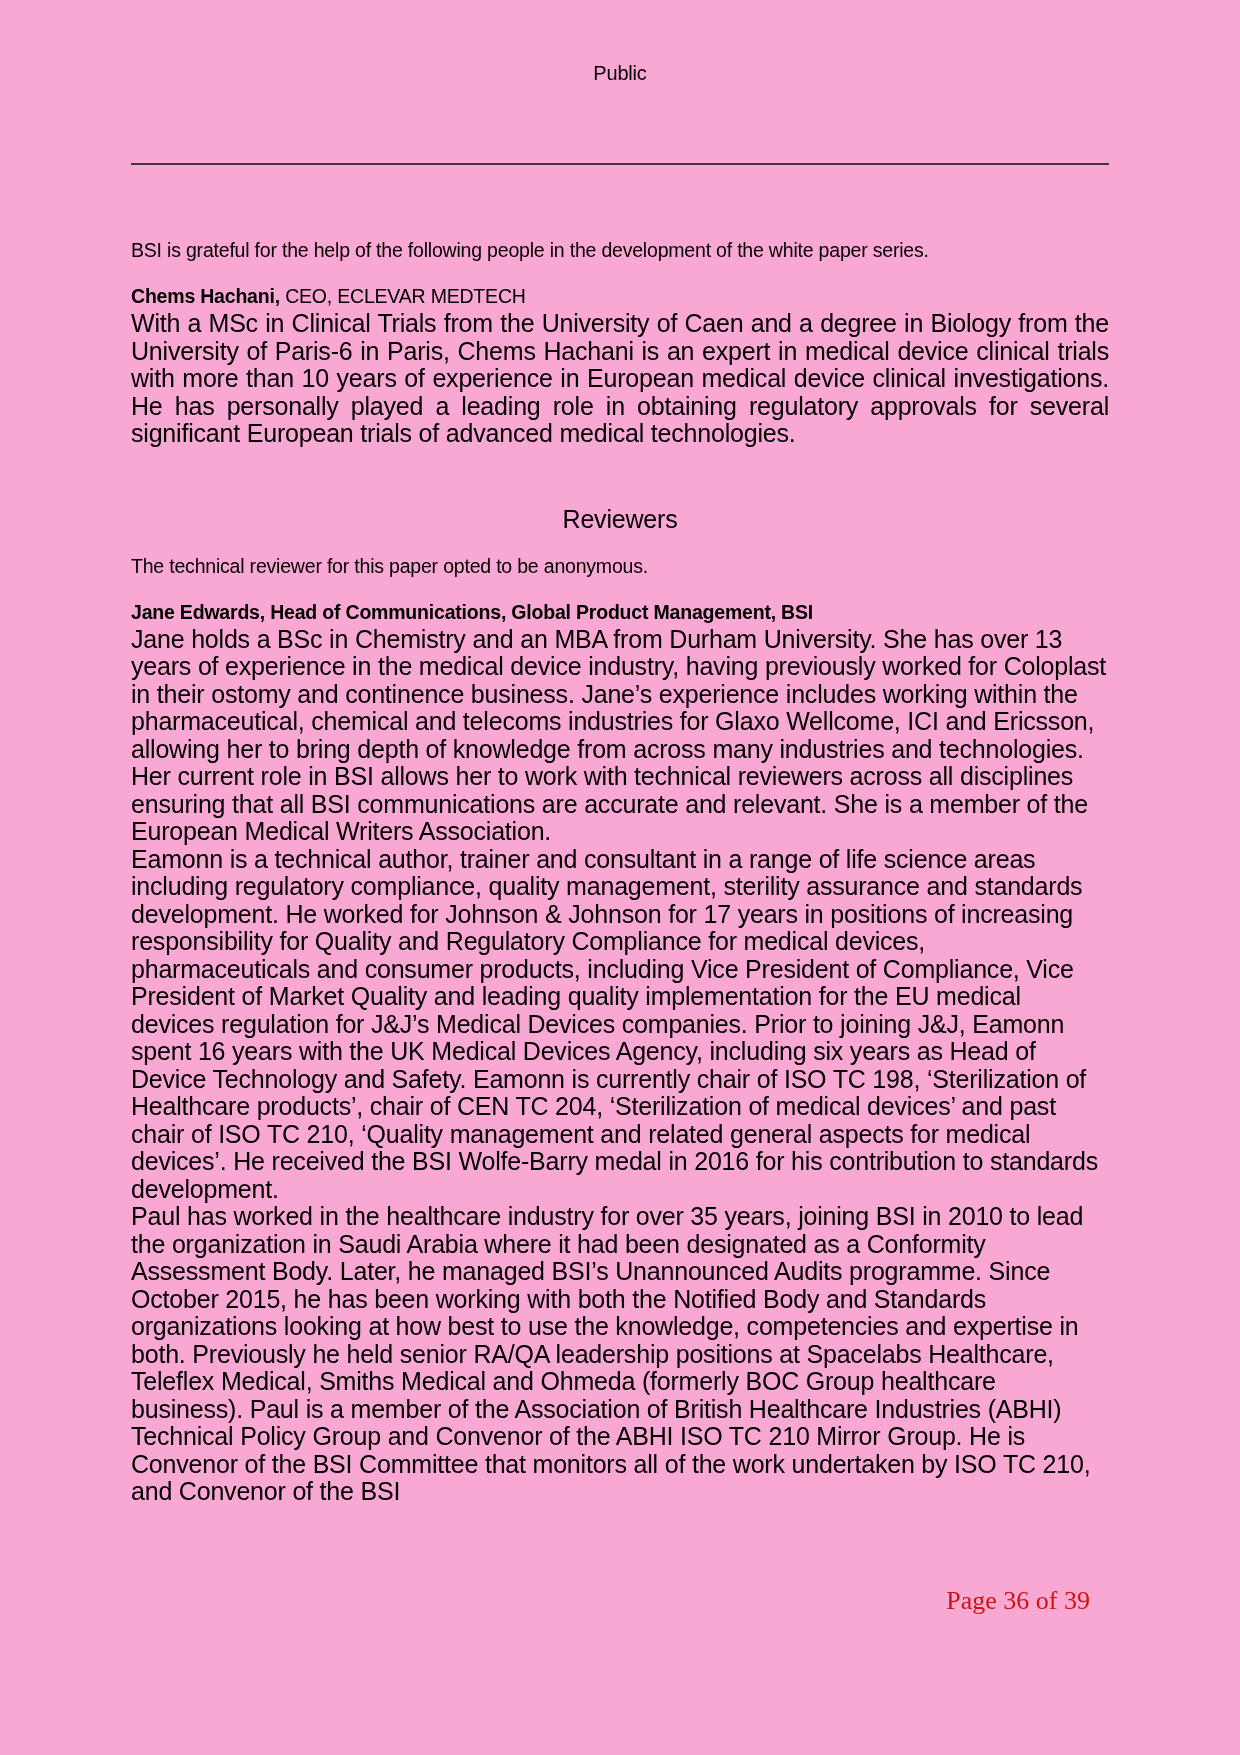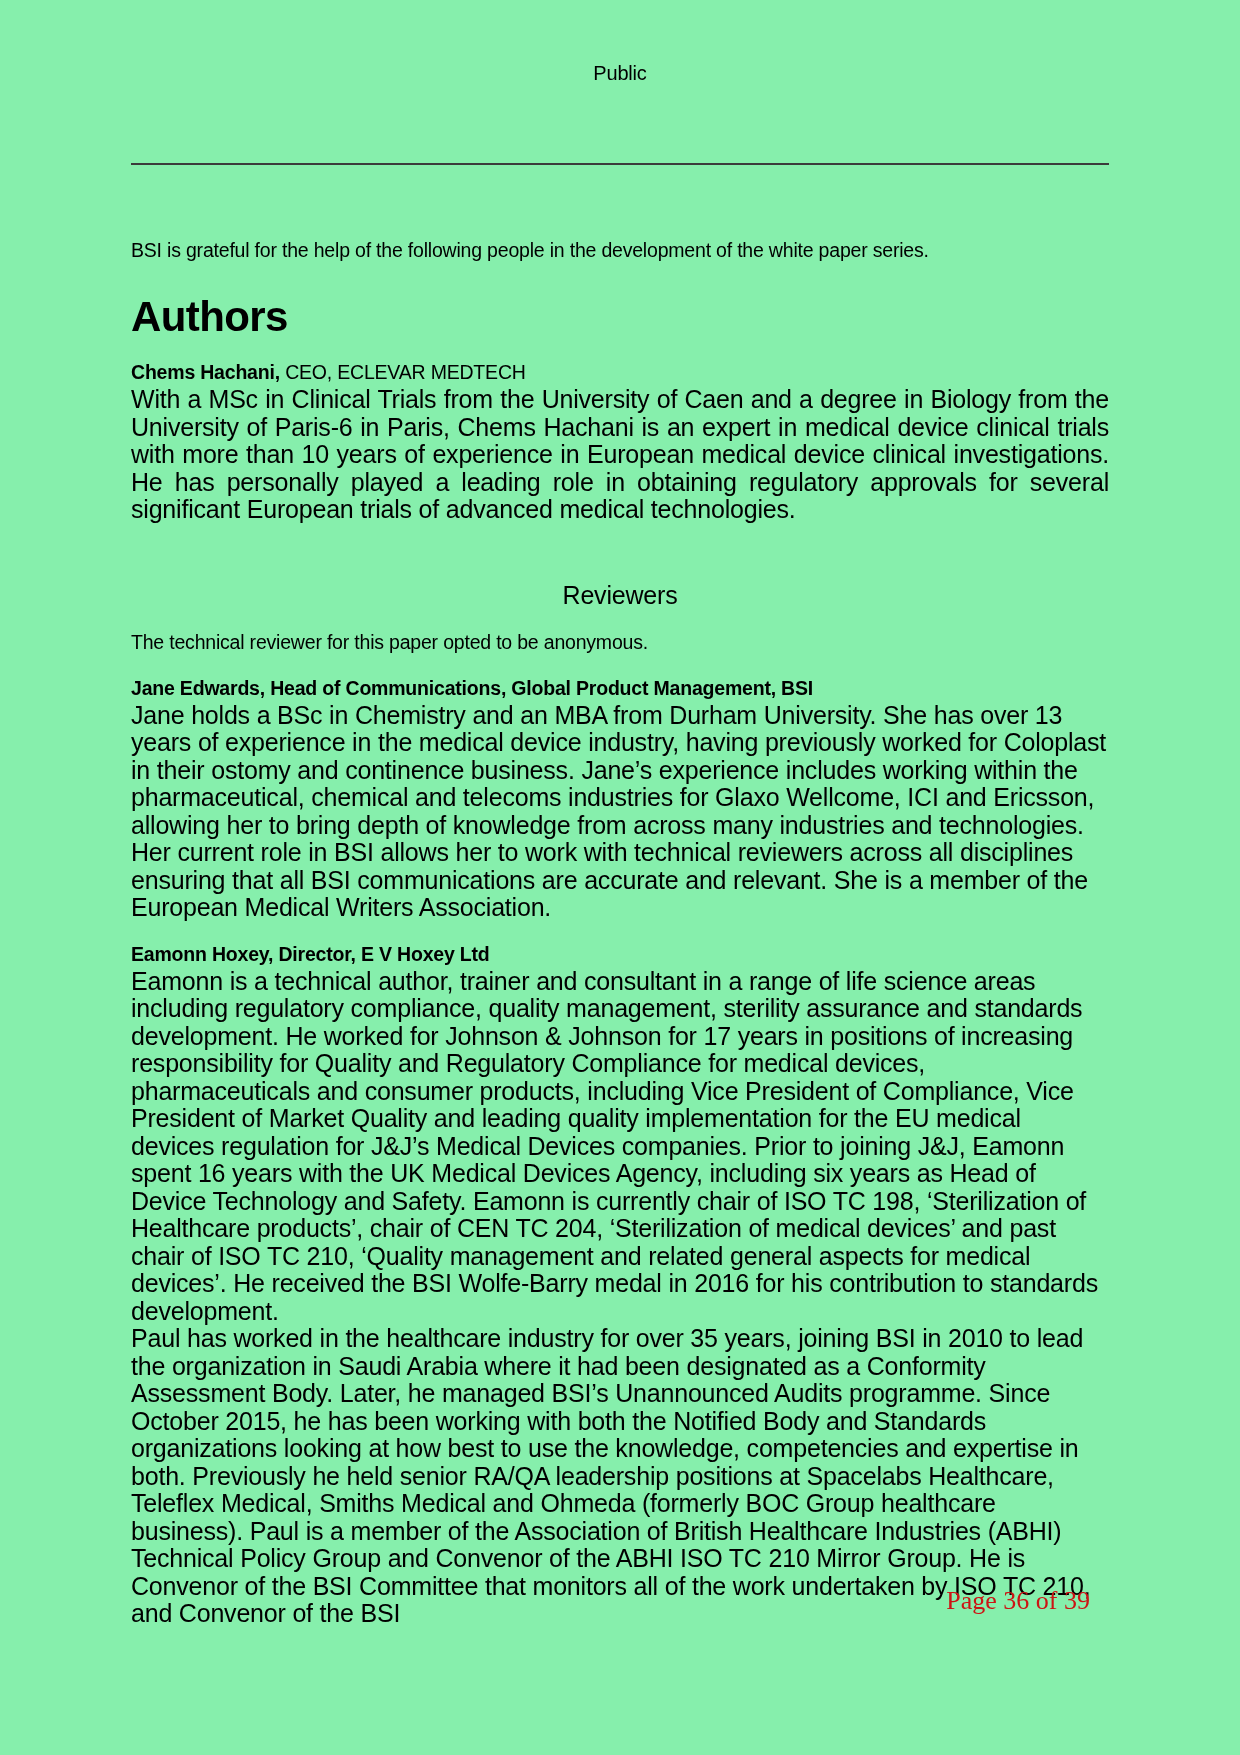--- a/index.html
+++ b/index.html
@@ -7,21 +7,21 @@
     margin: 0;
     padding: 0;
     background: #ffffff;
   }
   .page {
     position: relative;
     width: 1240px;
     height: 1755px;
     box-sizing: border-box;
     padding: 60px 131px 0 131px;
-    background: #86efac;
+    background: #f9a8d4;
     font-family: "Liberation Sans", sans-serif;
     color: var(--text, #000000);
     overflow: hidden;
     letter-spacing: -0.2px;
   }
   .page-header {
     margin: 0;
     font-size: 20px;
     line-height: 27px;
     text-align: center;
@@ -89,38 +89,36 @@
 <body>
 
 <div class="page">
 
   <p class="page-header">Public</p>
 
   <hr class="header-rule">
 
   <p class="intro">BSI is grateful for the help of the following people in the development of the white paper series.</p>
 
-  <h1 class="authors-title">Authors</h1>
 
   <div class="section">
     <p class="section-heading"><span class="name">Chems Hachani,</span><span class="role"> CEO, ECLEVAR MEDTECH</span></p>
     <p class="bio justified">With a MSc in Clinical Trials from the University of Caen and a degree in Biology from the University of Paris-6 in Paris, Chems Hachani is an expert in medical device clinical trials with more than 10 years of experience in European medical device clinical investigations. He has personally played a leading role in obtaining regulatory approvals for several significant European trials of advanced medical technologies.</p>
   </div>
 
   <p class="reviewers-heading">Reviewers</p>
 
   <p class="note">The technical reviewer for this paper opted to be anonymous.</p>
 
   <div class="section">
     <p class="section-heading"><span class="name">Jane Edwards, Head of Communications, Global Product Management, BSI</span></p>
     <p class="bio">Jane holds a BSc in Chemistry and an MBA from Durham University. She has over 13 years of experience in the medical device industry, having previously worked for Coloplast in their ostomy and continence business. Jane’s experience includes working within the pharmaceutical, chemical and telecoms industries for Glaxo Wellcome, ICI and Ericsson, allowing her to bring depth of knowledge from across many industries and technologies. Her current role in BSI allows her to work with technical reviewers across all disciplines ensuring that all BSI communications are accurate and relevant. She is a member of the European Medical Writers Association.</p>
   </div>
 
   <div class="section">
-    <p class="section-heading"><span class="name">Eamonn Hoxey, Director, E V Hoxey Ltd</span></p>
     <p class="bio">Eamonn is a technical author, trainer and consultant in a range of life science areas including regulatory compliance, quality management, sterility assurance and standards development. He worked for Johnson &amp; Johnson for 17 years in positions of increasing responsibility for Quality and Regulatory Compliance for medical devices, pharmaceuticals and consumer products, including Vice President of Compliance, Vice President of Market Quality and leading quality implementation for the EU medical devices regulation for J&amp;J’s Medical Devices companies. Prior to joining J&amp;J, Eamonn spent 16 years with the UK Medical Devices Agency, including six years as Head of Device Technology and Safety. Eamonn is currently chair of ISO TC 198, ‘Sterilization of Healthcare products’, chair of CEN TC 204, ‘Sterilization of medical devices’ and past chair of ISO TC 210, ‘Quality management and related general aspects for medical devices’. He received the BSI Wolfe-Barry medal in 2016 for his contribution to standards development.</p>
   </div>
 
   <div class="section">
     <p class="bio">Paul has worked in the healthcare industry for over 35 years, joining BSI in 2010 to lead the organization in Saudi Arabia where it had been designated as a Conformity Assessment Body. Later, he managed BSI’s Unannounced Audits programme. Since October 2015, he has been working with both the Notified Body and Standards organizations looking at how best to use the knowledge, competencies and expertise in both. Previously he held senior RA/QA leadership positions at Spacelabs Healthcare, Teleflex Medical, Smiths Medical and Ohmeda (formerly BOC Group healthcare business). Paul is a member of the Association of British Healthcare Industries (ABHI) Technical Policy Group and Convenor of the ABHI ISO TC 210 Mirror Group. He is Convenor of the BSI Committee that monitors all of the work undertaken by ISO TC 210, and Convenor of the BSI</p>
   </div>
 
   <p class="page-footer">Page 36 of 39</p>
 
 </div>

